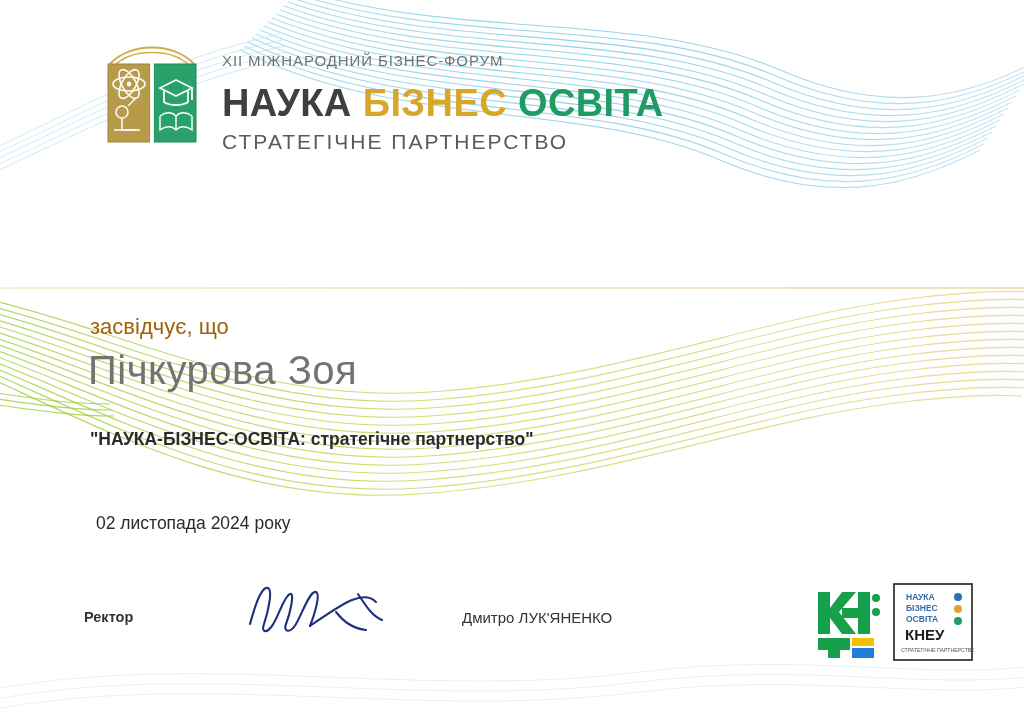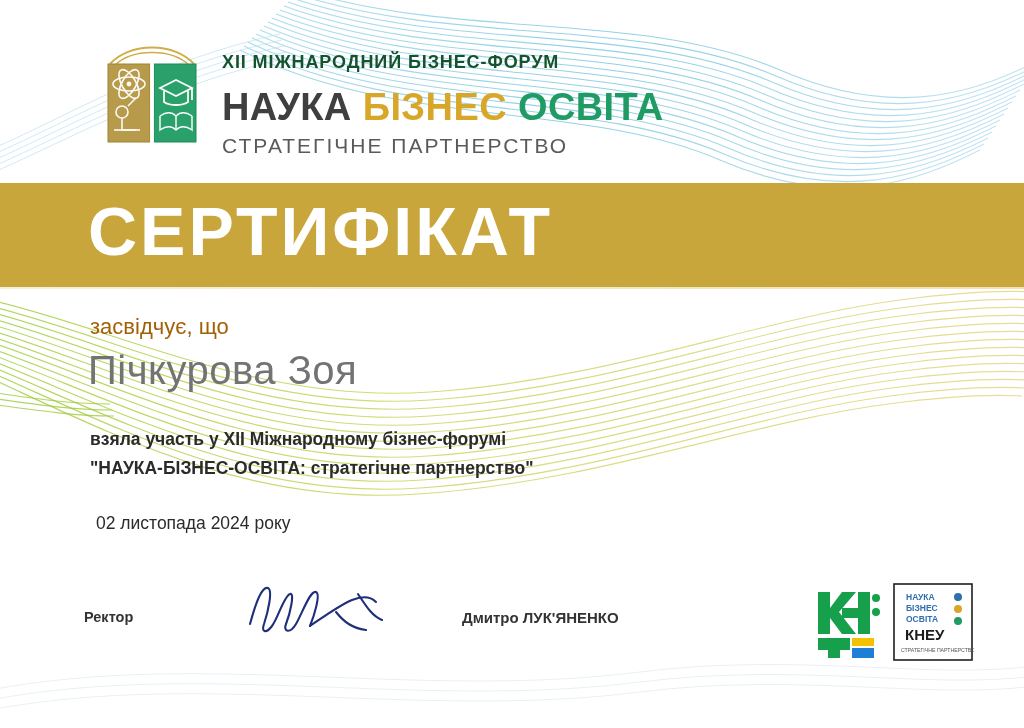--- a/index.html
+++ b/index.html
@@ -44,24 +44,24 @@
   }
   .logo-svg { display: block; }
 
   .title-block {
     position: absolute;
     left: 222px;
     top: 52px;
     width: 600px;
   }
   .forum-line1 {
-    font-size: 18px;
-    font-weight: bold;
+    font-size: 15px;
+    font-weight: normal;
     letter-spacing: 0.9px;
-    color: #14532d;
+    color: #737373;
     white-space: nowrap;
   }
   .forum-line2 {
     margin-top: 15px;
     font-size: 38px;
     font-weight: bold;
     letter-spacing: 0.4px;
     white-space: nowrap;
     line-height: 1.05;
   }
@@ -139,21 +139,21 @@
     top: 609px;
     font-size: 14.5px;
     font-weight: bold;
     color: #333333;
   }
   .sign-name {
     position: absolute;
     left: 462px;
     top: 609px;
     font-size: 15px;
-    font-weight: bold;
+    font-weight: normal;
     color: #333333;
     white-space: nowrap;
   }
   .signature-mark {
     position: absolute;
     left: 240px;
     top: 572px;
     width: 160px;
     height: 70px;
   }
@@ -302,28 +302,24 @@
       <div class="forum-line1">XII МІЖНАРОДНИЙ БІЗНЕС-ФОРУМ</div>
       <div class="forum-line2">
         <span class="w-nauka">НАУКА</span>
         <span class="w-biznes">БІЗНЕС</span>
         <span class="w-osvita">ОСВІТА</span>
       </div>
       <div class="forum-line3">СТРАТЕГІЧНЕ ПАРТНЕРСТВО</div>
     </div>
   </div>
 
-  <div class="gold-band">
-    <div class="gold-band-title">СЕРТИФІКАТ</div>
-  </div>
 
   <div class="certifies">засвідчує, що</div>
   <div class="recipient">Пічкурова Зоя</div>
   <div class="participation">
-    <div>взяла участь у XII Міжнародному бізнес-форумі</div>
     <div>"НАУКА-БІЗНЕС-ОСВІТА: стратегічне партнерство"</div>
   </div>
   <div class="event-date">02 листопада 2024 року</div>
 
   <div class="sign-role">Ректор</div>
   <div class="signature-mark">
     <svg width="160" height="70" viewBox="0 0 160 70" xmlns="http://www.w3.org/2000/svg">
       <g fill="none" stroke="#1f2f7a" stroke-width="2.1" stroke-linecap="round">
         <path d="M10,52 C16,30 22,14 28,16 C33,18 28,40 24,52 C21,60 26,62 32,54 C38,46 44,24 50,22 C55,20 50,42 46,52 C43,60 50,62 56,52 C62,42 70,18 76,20 C81,22 74,44 70,54"></path>
         <path d="M70,54 C82,46 98,34 112,28 C122,24 130,24 136,30"></path>

